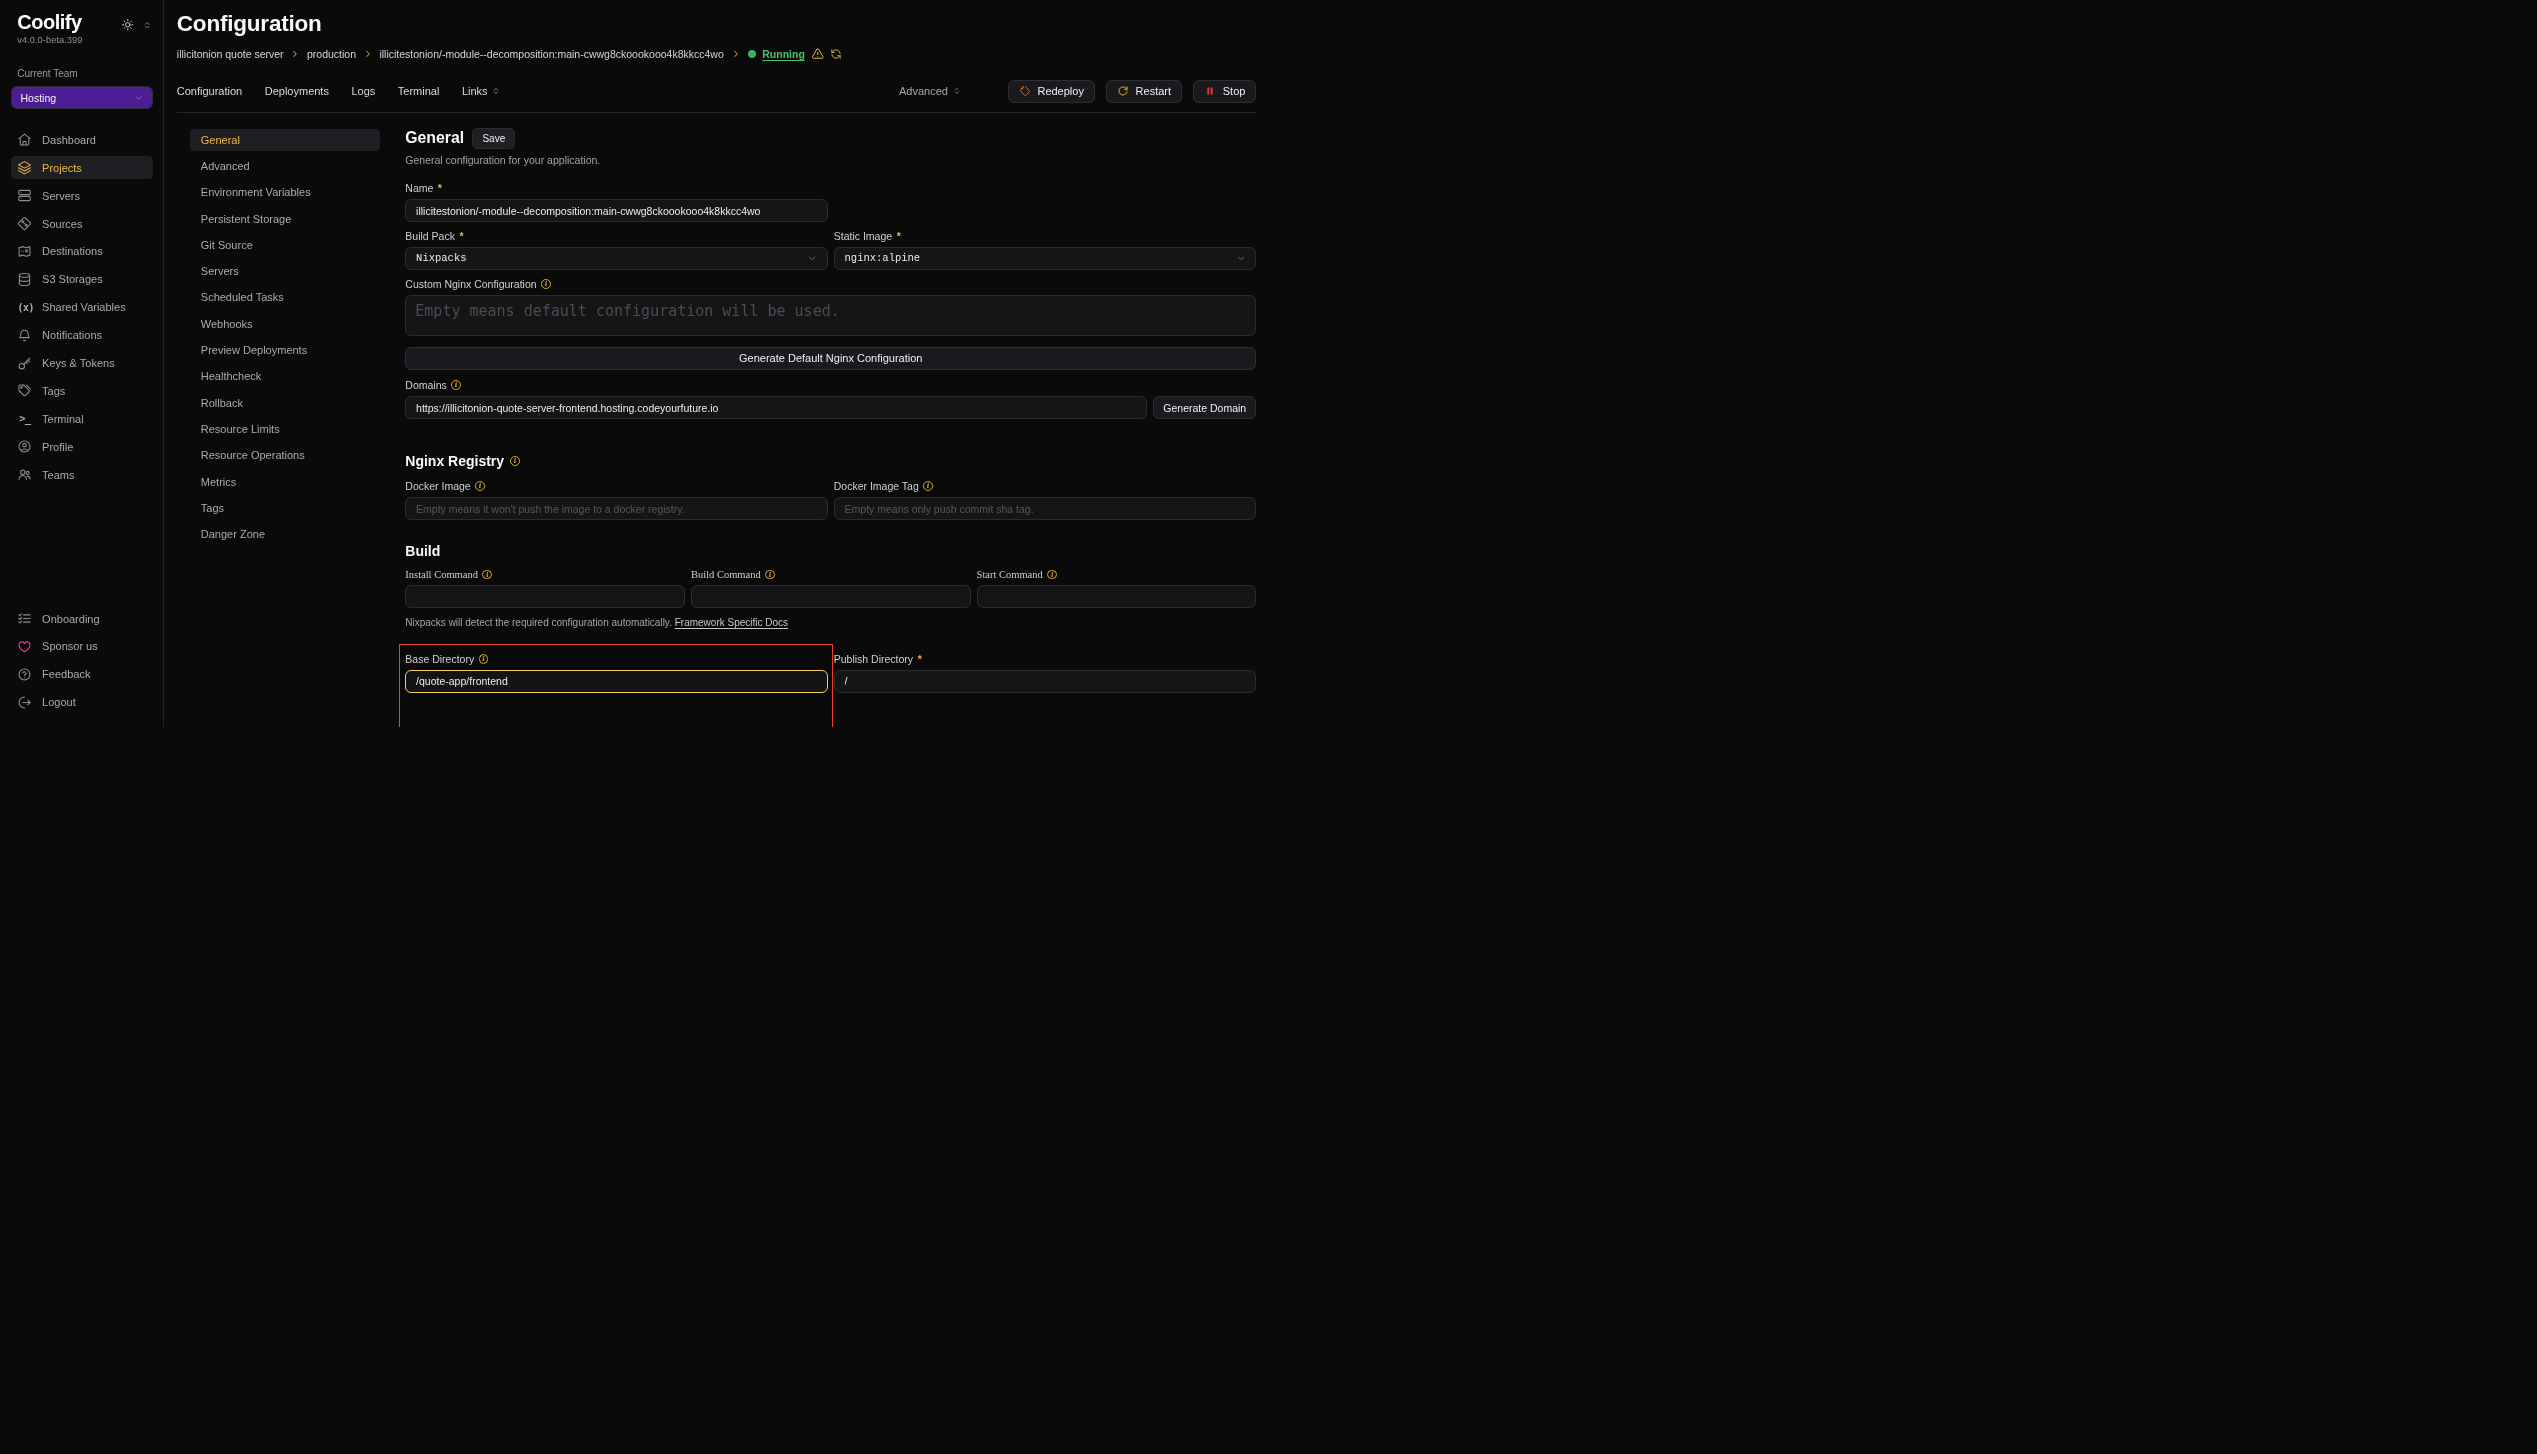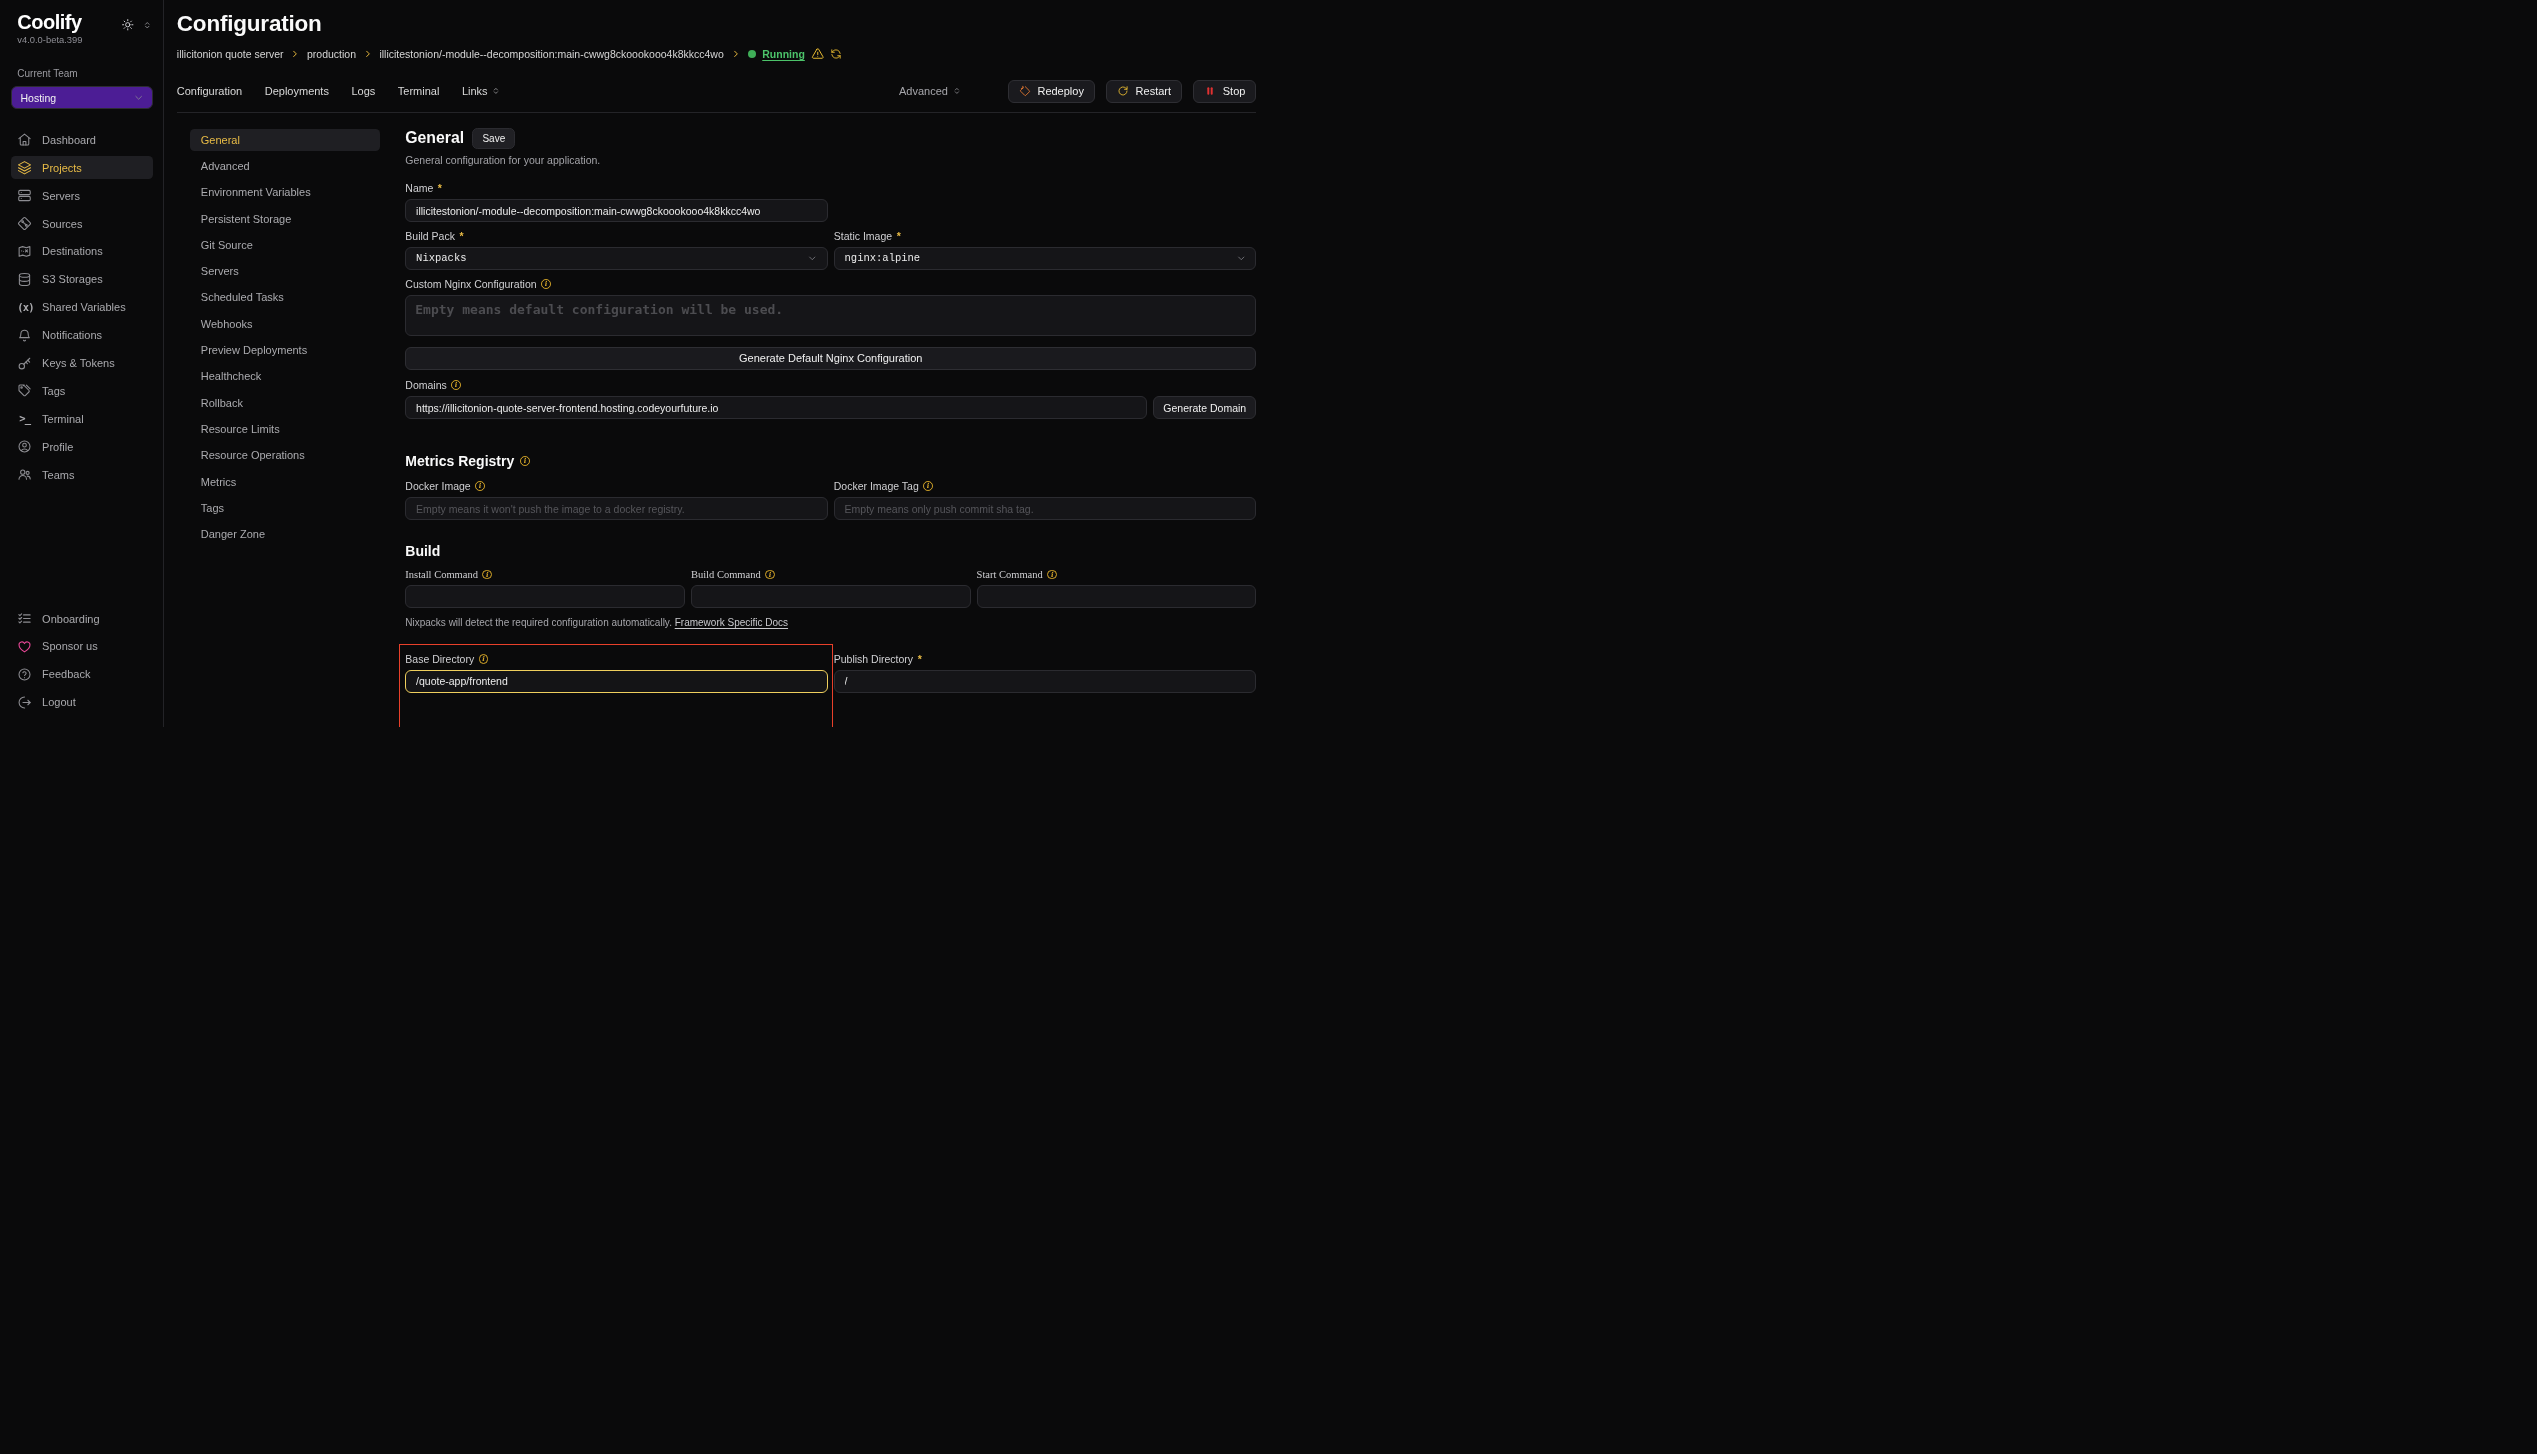--- a/index.html
+++ b/index.html
@@ -78,21 +78,21 @@
   .req { color:#e9bc46; font-weight:700; } .req::after { content:"*"; }
   .info { width:9.8px; height:9.8px; border:1.1px solid #d9a929; border-radius:50%; color:#d9a929;
           display:inline-flex; align-items:center; justify-content:center; flex-shrink:0; }
   .info::after { content:"i"; font:italic 700 6.8px "DejaVu Serif", serif; }
   input, .select, textarea { width:100%; background:#151518; border:0.8px solid #2b2b30; border-radius:6px;
           color:#ececec; font-size:10.5px; font-family:inherit; outline:none; }
   input { height:23px; padding:0 9.8px; }
   input::placeholder { color:#56565b; }
   .select { height:23px; display:flex; align-items:center; justify-content:space-between; padding:0 9px 0 9.8px; cursor:pointer;font-family:Liberation Mono, monospace; }
   .select .icon { width:10.5px; height:10.5px; color:#8b8b92; }
-  textarea { height:41px; padding:6px 9px; font-family:"DejaVu Sans Mono", monospace; font-size:13px; resize:none;font-weight:bold; }
+  textarea { height:41px; padding:6px 9px; font-family:"DejaVu Sans Mono", monospace; font-size:15px; resize:none; }
   textarea::placeholder { color:#4c4c50; }
 
   .grid2 { display:grid; grid-template-columns:1fr 1fr; gap:6px; }
   .grid3 { display:grid; grid-template-columns:1fr 1fr 1fr; gap:6px;font-family:Liberation Serif, serif; }
   .row { display:flex; gap:6px; }
   .row input, .row .select { flex:1; min-width:0; }
   .btn2 { flex-shrink:0; background:#1b1b1f; border:0.8px solid #2d2d32; border-radius:6px; height:23px;
           padding:0 9px; color:#f0f0f0; font-size:10.5px; display:flex; align-items:center; cursor:pointer; white-space:nowrap; font-family:inherit; }
   .btn.block { width:100%; margin-top:7.5px; }
   .note { margin-top:8.3px; font-size:10px; color:#a5a5aa; }
@@ -497,21 +497,21 @@
               <span class="info" data-name="info-icon"></span>
             </label>
           <div class="row">
             <input data-name="domains-input" value="https://illicitonion-quote-server-frontend.hosting.codeyourfuture.io" style="">
             <button class="btn2" data-name="generate-domain-button">Generate Domain</button>
           </div>
         </div>
 
 
         <h3 class="mt45" data-name="docker-registry-heading">
-            <span>Metrics Registry</span>
+            <span>Nginx Registry</span>
             <span class="info" data-name="info-icon"></span>
           </h3>
         <div class="grid2 mt14">
           <div class="field">
             <label data-name="docker-image-label">
                 <span>Docker Image</span>
                 <span class="info" data-name="info-icon"></span>
               </label>
             <input data-name="docker-image-input" placeholder="Empty means it won't push the image to a docker registry." style="">
           </div>

